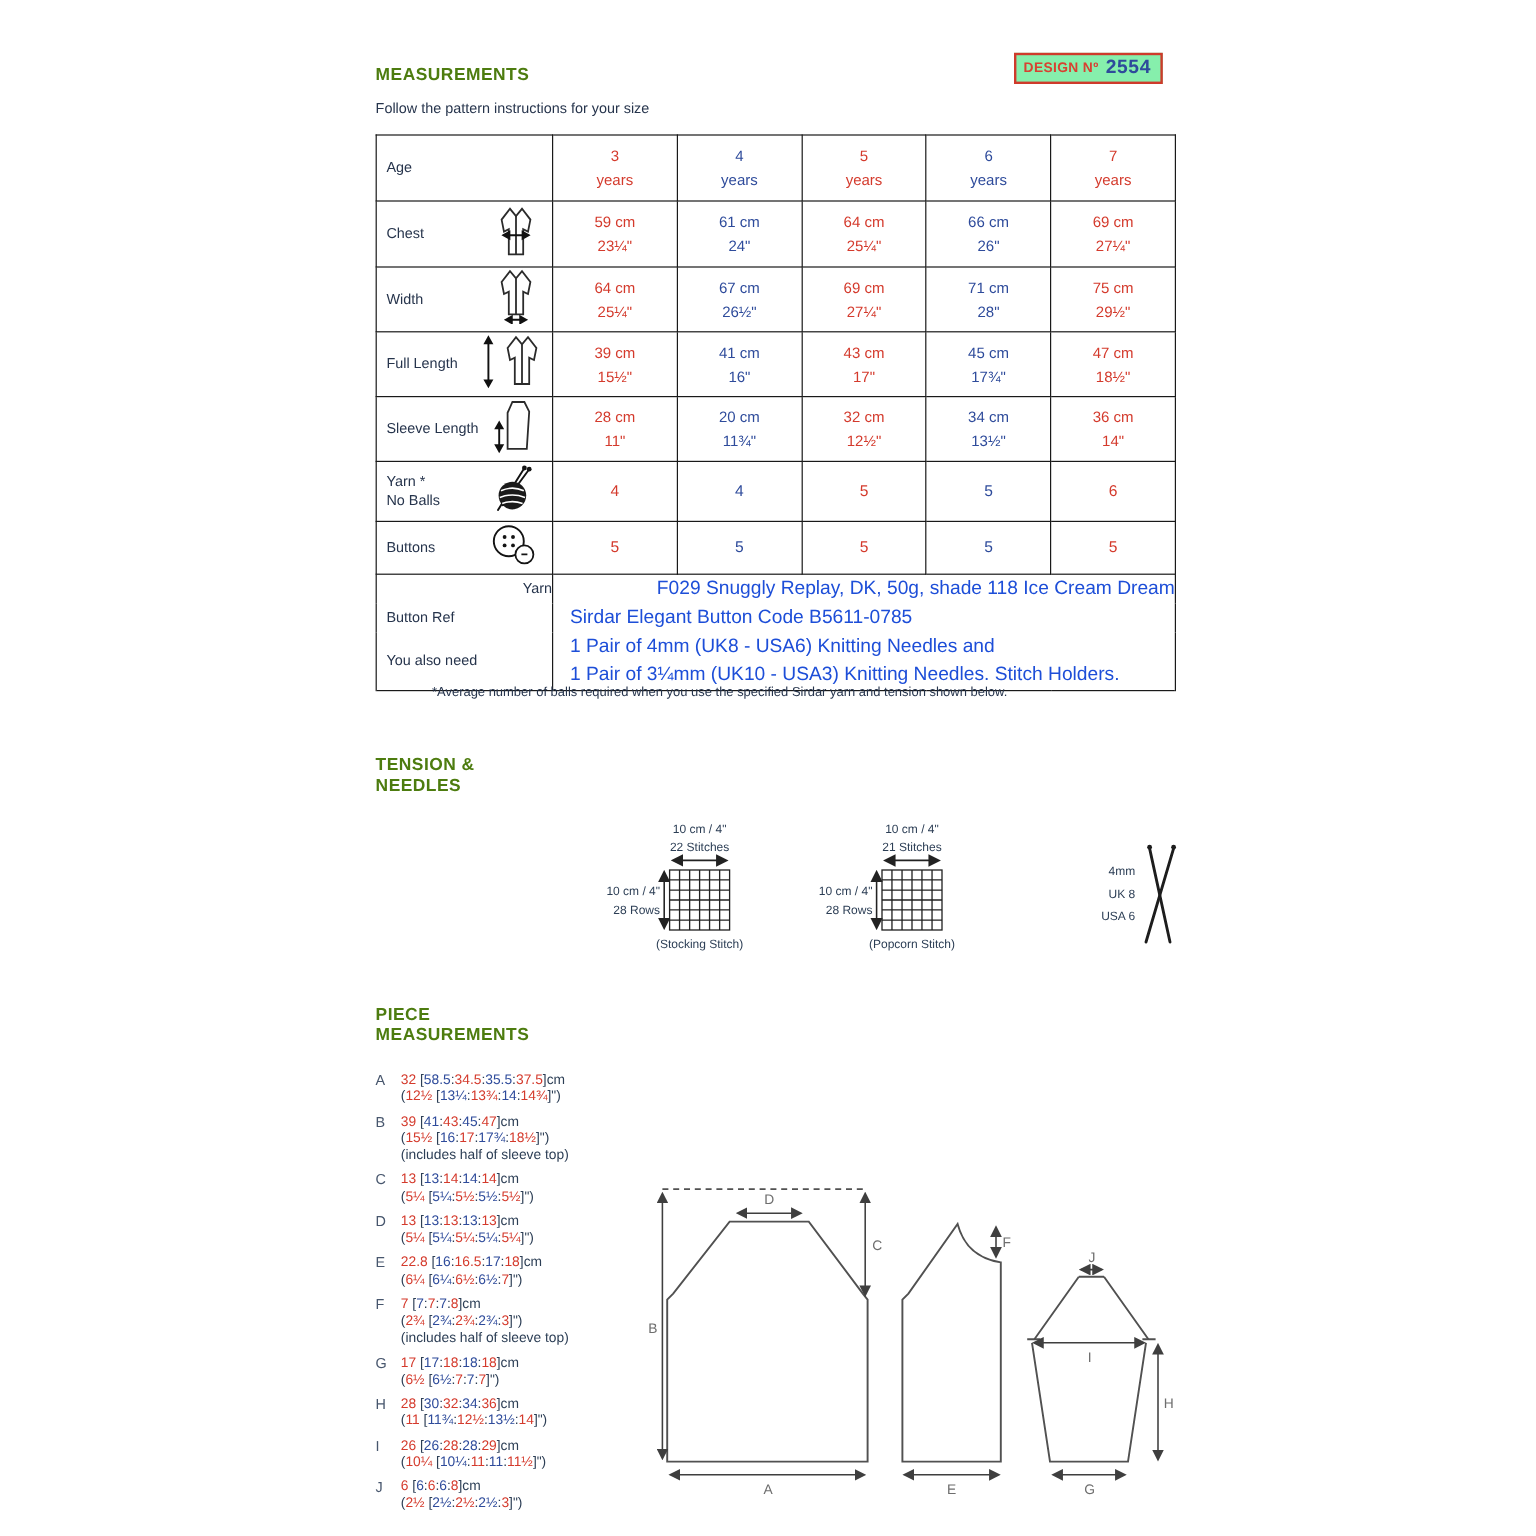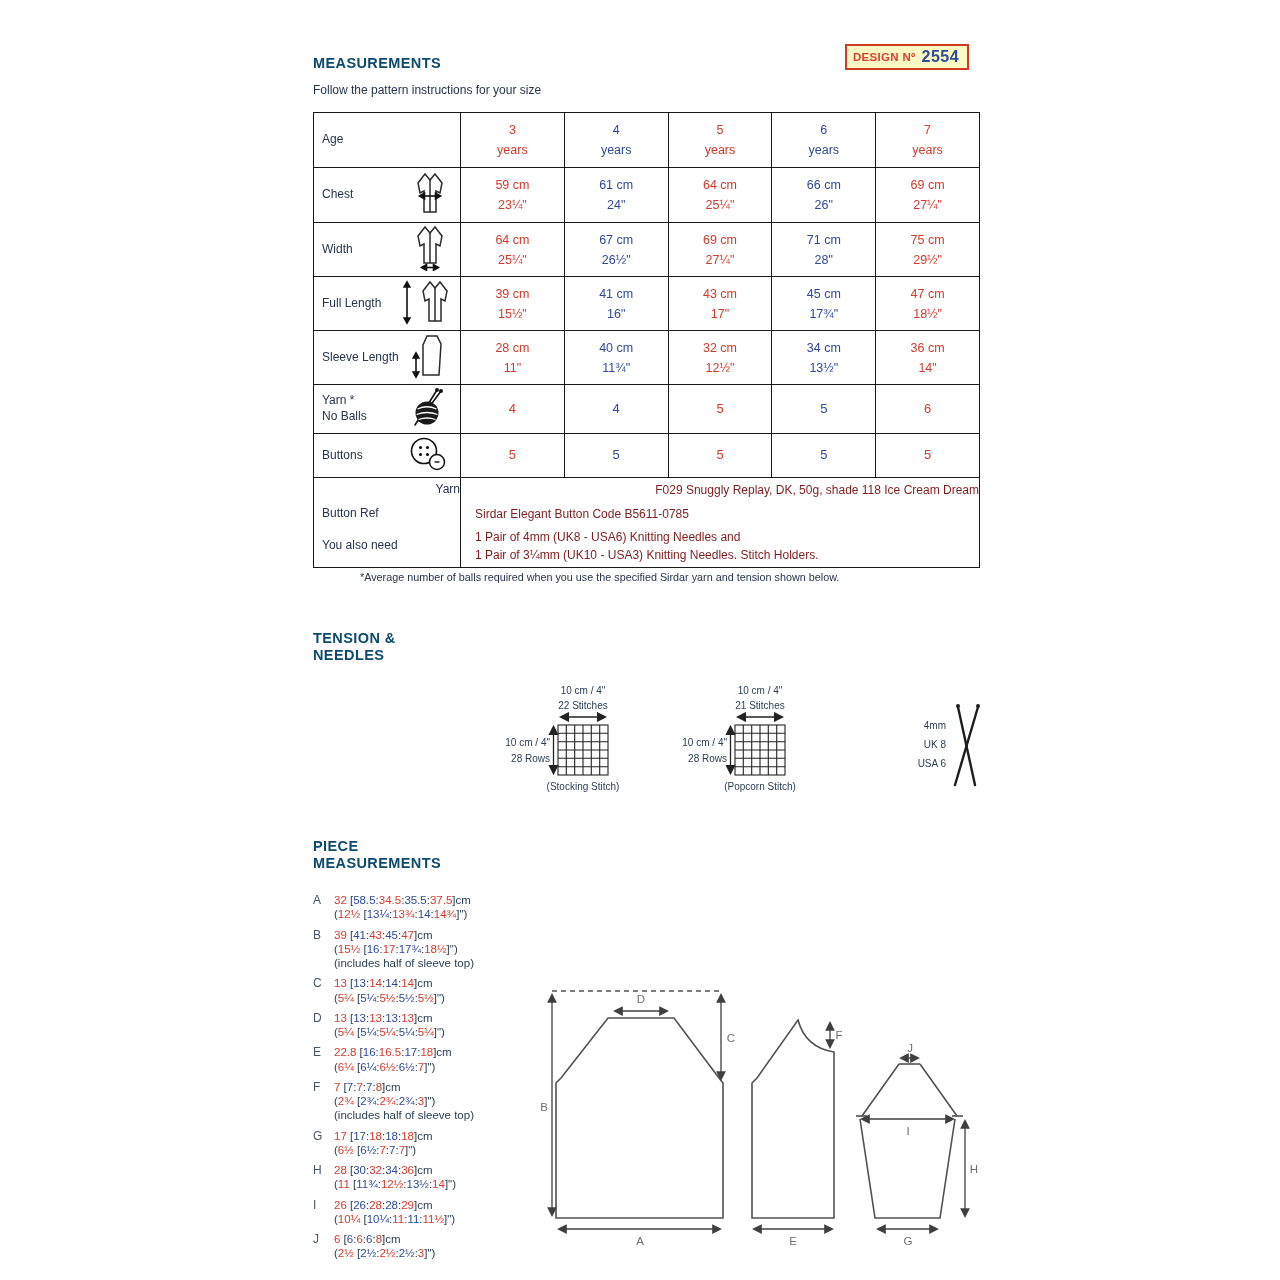--- a/index.html
+++ b/index.html
@@ -1,35 +1,35 @@
 <!DOCTYPE html>
 <html><head>
 <meta charset="utf-8">
 <style>
   html,body{margin:0;padding:0;background:#ffffff;}
   body{width:1280px;height:1280px;position:relative;font-family:"Liberation Sans",sans-serif;color:#26344c;}
   .abs{position:absolute;}
-  .red-heading{color:#0c4a6e;font-weight:bold;font-size:14.5px;letter-spacing:.4px;line-height:17px;}
+  .red-heading{color:#4d7c0f;font-weight:bold;font-size:14.5px;letter-spacing:.4px;line-height:17px;}
   .subtitle{font-size:12px;color:#26344c;}
-  .design-box{border:2px solid #cf3a2b;background:#fef9c3;display:flex;align-items:center;gap:6px;padding:2px 8px 2px 6px;}
+  .design-box{border:2px solid #cf3a2b;background:#86efac;display:flex;align-items:center;gap:6px;padding:2px 8px 2px 6px;}
   .design-label{color:#d84031;font-weight:bold;font-size:11.5px;letter-spacing:.3px;}
   .design-number{color:#2e4b9b;font-size:16px;font-weight:bold;letter-spacing:.5px;}
 
   
   #size-table{border-collapse:collapse;table-layout:fixed;width:666px;border:1.7px solid #191919;}
   #size-table td{border:1.7px solid #191919;padding:0;vertical-align:middle;}
   #size-table tr.info td{border-top:none;border-bottom:none;}
   .lblwrap{display:flex;align-items:center;justify-content:space-between;padding:0 10px 0 8px;}
   .lbl{font-size:12px;color:#26344c;line-height:1.3;}
   .val{text-align:center;font-size:12.5px;line-height:1.6;}
   .val .single{font-size:13px;}
   .red{color:#d43a2c;}
   .blue{color:#2e4b9b;}
   .info-lbl{font-size:12px;padding-left:8px !important;}
-  .info-val{font-size:12px;padding-left:14px !important;line-height:1.5;color:#7f1d1d;}
+  .info-val{font-size:16px;padding-left:14px !important;line-height:1.5;color:#1d4ed8;}
   .footnote{font-size:10.8px;color:#26344c;}
 
   
   .sw text{font-size:10px;fill:#2c3e55;}
   .mid{text-anchor:middle;}
   .end{text-anchor:end;}
   .sw .ar{stroke:#222;stroke-width:1.3;}
   .grid rect,.grid line{stroke:#222;stroke-width:1.1;fill:none;}
   .needles text{font-size:10px;fill:#2c3e55;text-anchor:end;}
 
@@ -220,21 +220,21 @@
                   <path d="M6,44 l-2.8,-5 h5.6 Z"></path>
                 </g>
               </svg></span>
           </div>
         </td>
         <td class="val red">
           <div>28 cm</div>
           <div>11"</div>
         </td>
         <td class="val blue">
-          <div>40 cm</div>
+          <div>20 cm</div>
           <div>11¾"</div>
         </td>
         <td class="val red">
           <div>32 cm</div>
           <div>12½"</div>
         </td>
         <td class="val blue">
           <div>34 cm</div>
           <div>13½"</div>
         </td>

